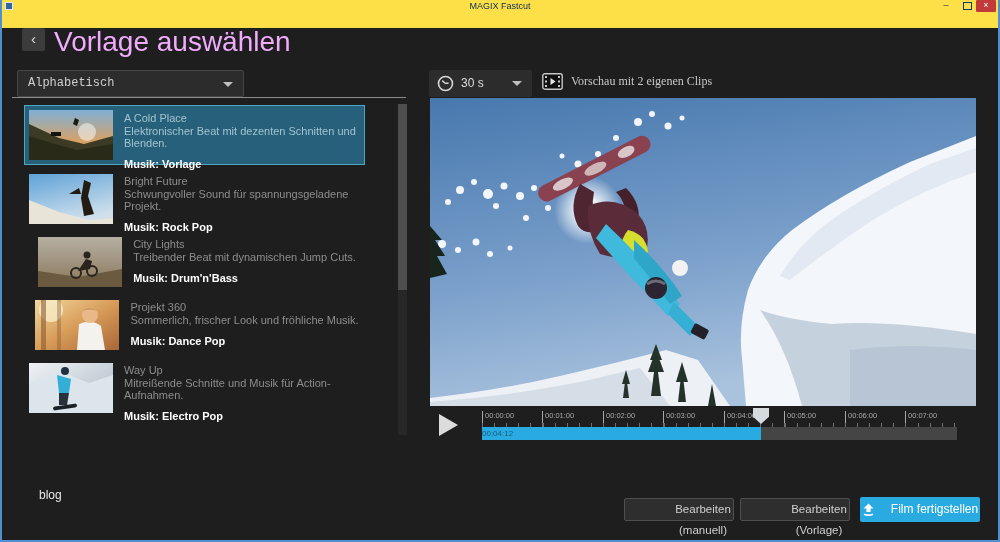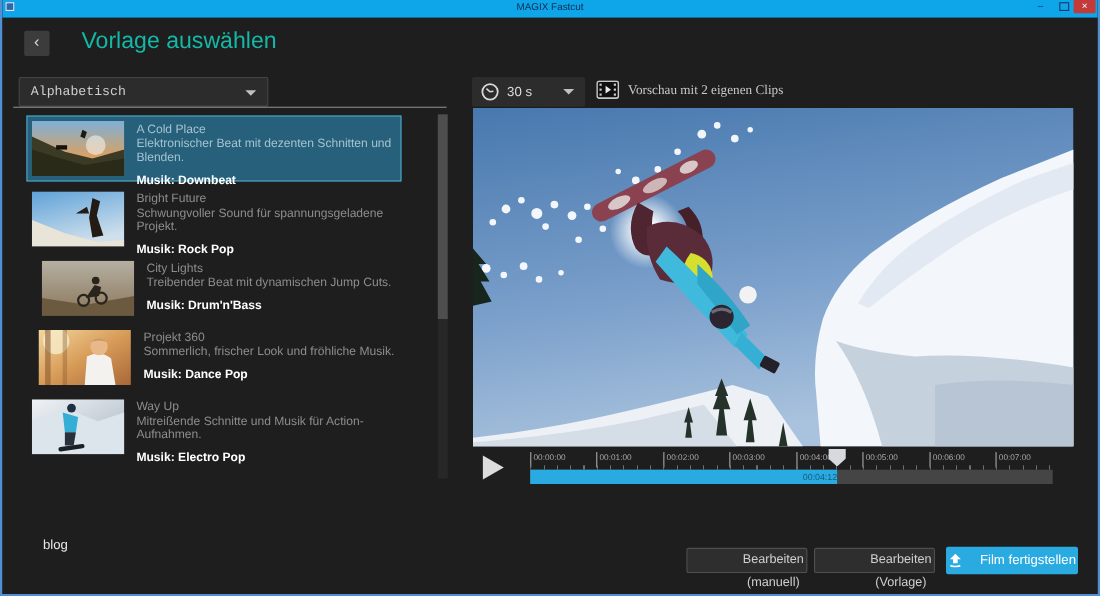--- a/index.html
+++ b/index.html
@@ -1,31 +1,31 @@
 <!DOCTYPE html>
 <html><head>
 <meta charset="utf-8">
 <style>
   html,body{margin:0;padding:0;background:#000;}
   .app{position:relative;width:1000px;height:542px;background:#1e1e1e;overflow:hidden;
        font-family:"Liberation Sans","DejaVu Sans",sans-serif;color:#ccc;
        border-left:2px solid #4f8fd2;border-right:2px solid #4f8fd2;border-bottom:2px solid #4f8fd2;
        box-sizing:border-box;}
   
-  .titlebar{position:absolute;left:0;top:0;width:100%;height:16px;background:#0ea5e9;}
+  .titlebar{position:absolute;left:0;top:0;width:100%;height:28px;background:#fde047;}
   .tb-icon{position:absolute;left:3px;top:2px;width:8px;height:8px;background:#2f66a6;border:1px solid #d9e7f8;box-sizing:border-box;}
   .tb-title{position:absolute;left:0;top:0;width:100%;text-align:center;font-size:9px;line-height:12px;color:#0d2c54;}
   .tb-min{position:absolute;right:44px;top:0;width:16px;height:12px;text-align:center;font-size:9px;line-height:10px;color:#123a68;}
   .tb-max{position:absolute;right:26px;top:2px;width:7px;height:6px;border:1px solid #123a68;}
   .tb-close{position:absolute;right:2px;top:0;width:20px;height:12px;background:#c23a3a;border-radius:1px;
             text-align:center;font-size:9px;line-height:11px;color:#fff;}
   
   .back-btn{position:absolute;left:20px;top:28px;width:23px;height:23px;background:#3c3c3c;border-radius:2px;
             color:#ddd;font-size:15px;line-height:21px;text-align:center;cursor:pointer;}
-  .page-title{position:absolute;left:72px;top:26px;font-size:21px;color:#14b8a6;font-weight:400;}
+  .page-title{position:absolute;left:52px;top:26px;font-size:28px;color:#f0abfc;font-weight:400;}
   
   .sort-select{position:absolute;left:15px;top:70px;width:227px;height:27px;background:#2c2c2c;
                border:1px solid #454545;border-radius:2px;box-sizing:border-box;cursor:pointer;}
   .sort-value{position:absolute;left:10px;top:0;font-size:12px;line-height:25px;color:#cfcfcf;font-family:Liberation Mono, monospace;}
   .chev{position:absolute;right:10px;top:11px;width:0;height:0;border-left:5px solid transparent;
         border-right:5px solid transparent;border-top:5px solid #c0c0c0;}
   .side-sep{position:absolute;left:10px;top:97px;width:394px;height:1px;background:#8b8b8b;}
   .tpl-row{position:absolute;left:22px;width:341px;height:60px;display:flex;cursor:pointer;justify-content:center;}
   .tpl-row.sel{background:#26607a;border:1px solid #4da6c2;box-sizing:border-box;}
   .thumb{width:84px;height:50px;margin:5px 0 0 5px;flex:none;display:block;}
@@ -50,21 +50,21 @@
   .play-btn{position:absolute;left:437px;top:414px;width:0;height:0;cursor:pointer;
             border-left:19px solid #dcdcdc;border-top:11px solid transparent;border-bottom:11px solid transparent;}
   .ruler{position:absolute;left:480px;top:411px;width:478px;height:16px;}
   .ruler::after{content:"";position:absolute;left:0;right:0;bottom:0;height:4px;
     background:repeating-linear-gradient(to right,#6f6f6f 0 1px,transparent 1px 12.1px);}
   .tick{position:absolute;top:0;font-size:7.5px;color:#a8a8a8;padding-left:2px;border-left:1px solid #a8a8a8;height:14px;line-height:9px;white-space:nowrap;}
   .playhead{position:absolute;left:751px;top:408px;width:16px;height:16px;background:#d6dadf;z-index:5;cursor:ew-resize;
             clip-path:polygon(0 0,100% 0,100% 55%,50% 100%,0 55%);}
   .progress{position:absolute;left:480px;top:427px;width:475px;height:13px;background:#454545;cursor:pointer;}
   .progress-fill{position:absolute;left:0;top:0;width:279px;height:13px;background:#29abe2;}
-  .progress-label{position:absolute;left:0;width:279px;text-align:right;font-size:8px;line-height:13px;color:#135d7d;}
+  .progress-label{position:absolute;left:0;width:279px;text-align:left;font-size:8px;line-height:13px;color:#135d7d;}
   
   .btn{position:absolute;top:498px;height:23px;background:#2e2e2e;border:1px solid #4f4f4f;border-radius:2px;
        box-sizing:border-box;color:#cfcfcf;font-size:11.5px;text-align:center;line-height:21px;cursor:pointer;padding-left:48px;}
   .btn-manual{left:622px;width:110px;}
   .btn-vorlage{left:738px;width:110px;}
   .btn-finish{position:absolute;left:858px;top:497px;width:120px;height:25px;background:#29abe2;border-radius:2px;
               color:#fff;font-size:12px;line-height:25px;text-align:center;cursor:pointer;
               display:flex;align-items:center;justify-content:center;gap:16px;}
   .watermark{position:absolute;left:37px;top:488px;font-size:12px;color:#e8e8e8;}
 </style>
@@ -102,21 +102,21 @@
       <rect width="84" height="50" fill="url(#t1s)"></rect>
       <circle cx="58" cy="22" r="9" fill="#fff" opacity="0.5"></circle>
       <polygon points="0,50 0,14 30,28 55,34 84,26 84,50" fill="#3b3a24"></polygon>
       <polygon points="0,50 0,26 26,34 48,40 84,34 84,50" fill="#2a2a18"></polygon>
       <polygon points="46,8 50,10 48,16 44,14" fill="#1b1b14"></polygon>
       <rect x="22" y="22" width="10" height="4" fill="#14140e"></rect>
     </svg>
     <div class="tpl-text">
       <div class="tpl-title">A Cold Place</div>
       <div class="tpl-desc">Elektronischer Beat mit dezenten Schnitten und Blenden.</div>
-      <div class="tpl-music">Musik: Downbeat</div>
+      <div class="tpl-music">Musik: Vorlage</div>
     </div>
   </div>
 
   <div class="tpl-row" style="top:169px">
     <svg class="thumb" viewBox="0 0 84 50">
       <defs>
           <linearGradient id="t2s" x1="0" y1="0" x2="0.4" y2="1">
         <stop offset="0" stop-color="#5fa2d8"></stop>
             <stop offset="1" stop-color="#cfe0ec"></stop>
           </linearGradient>

